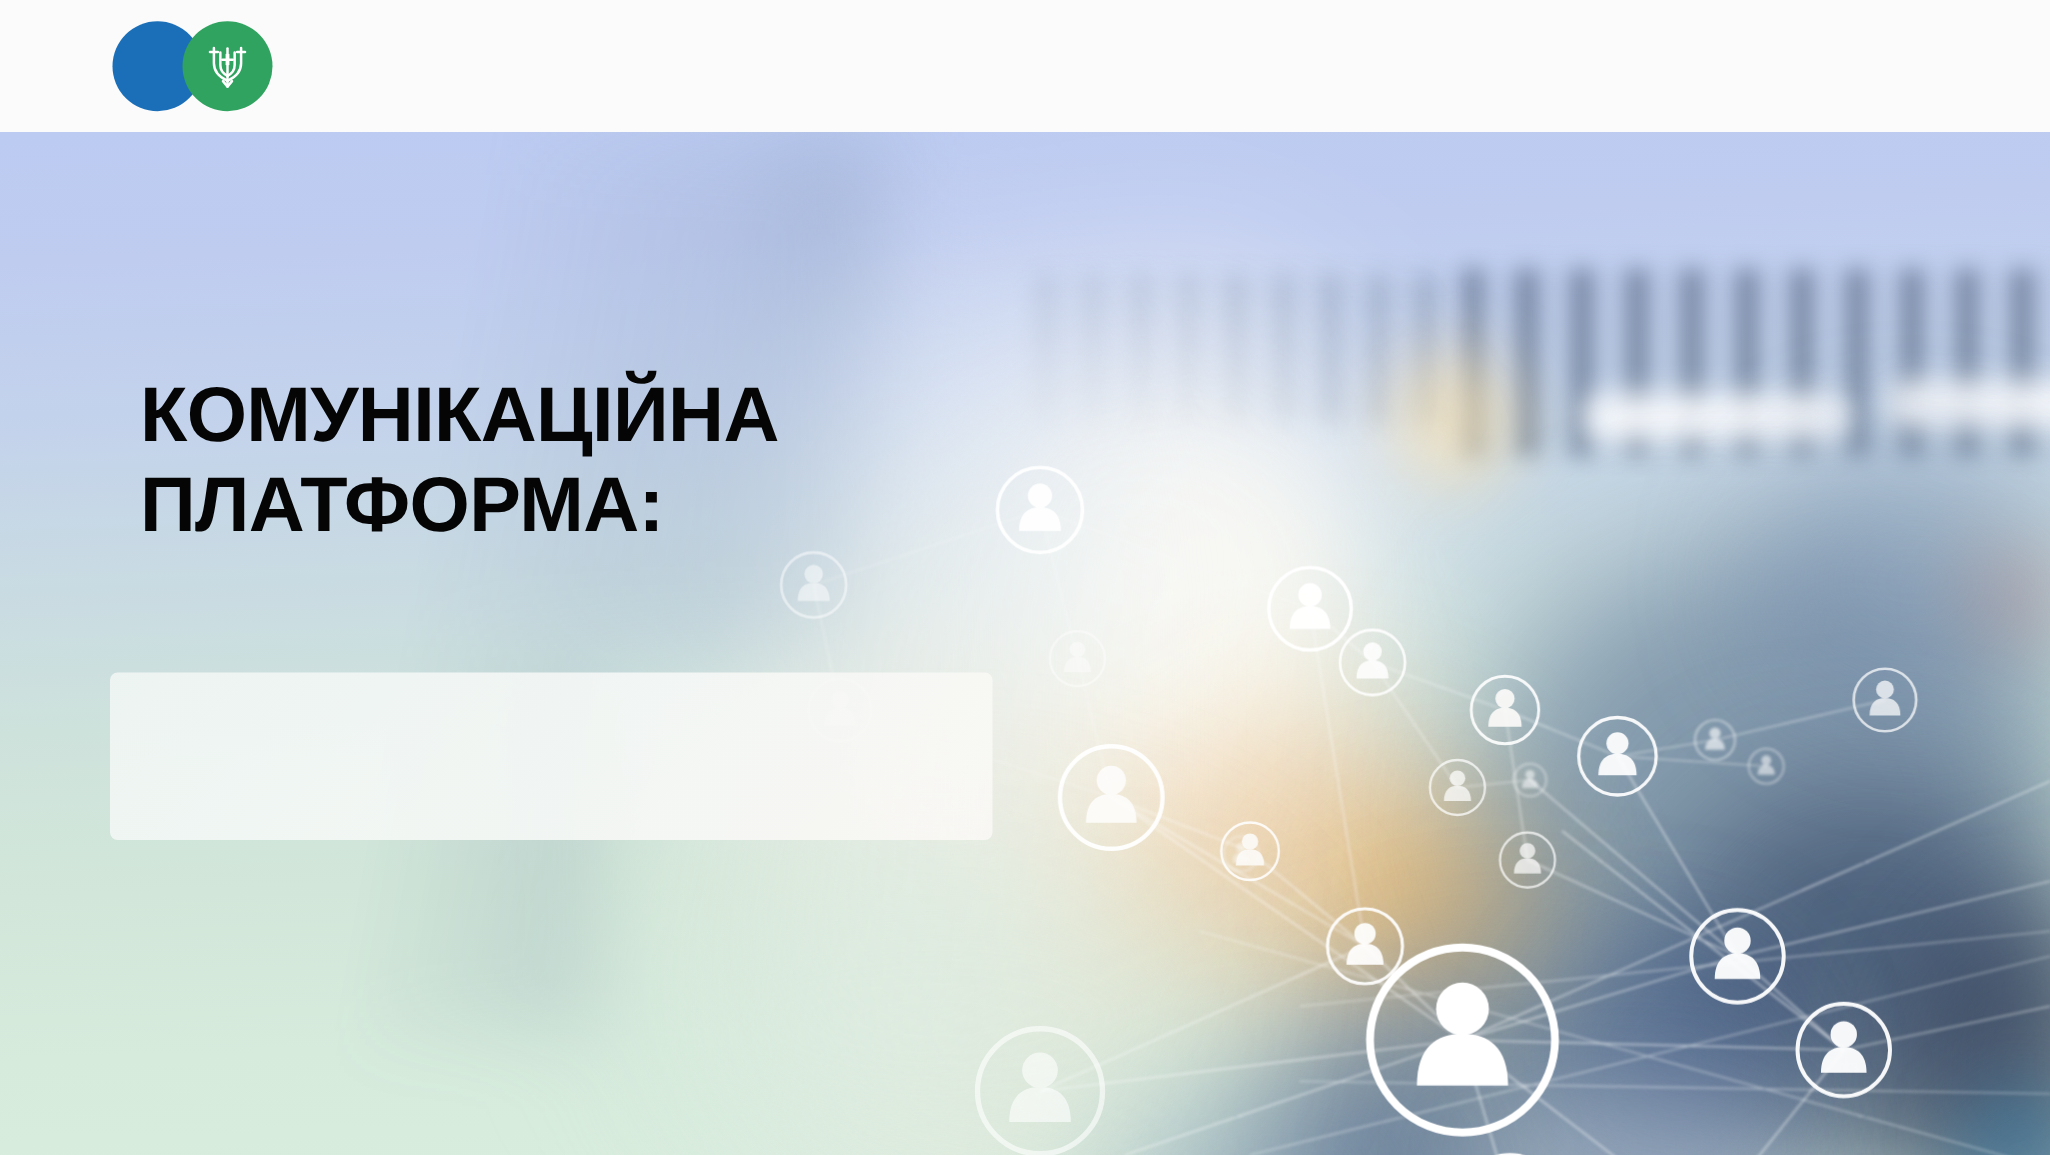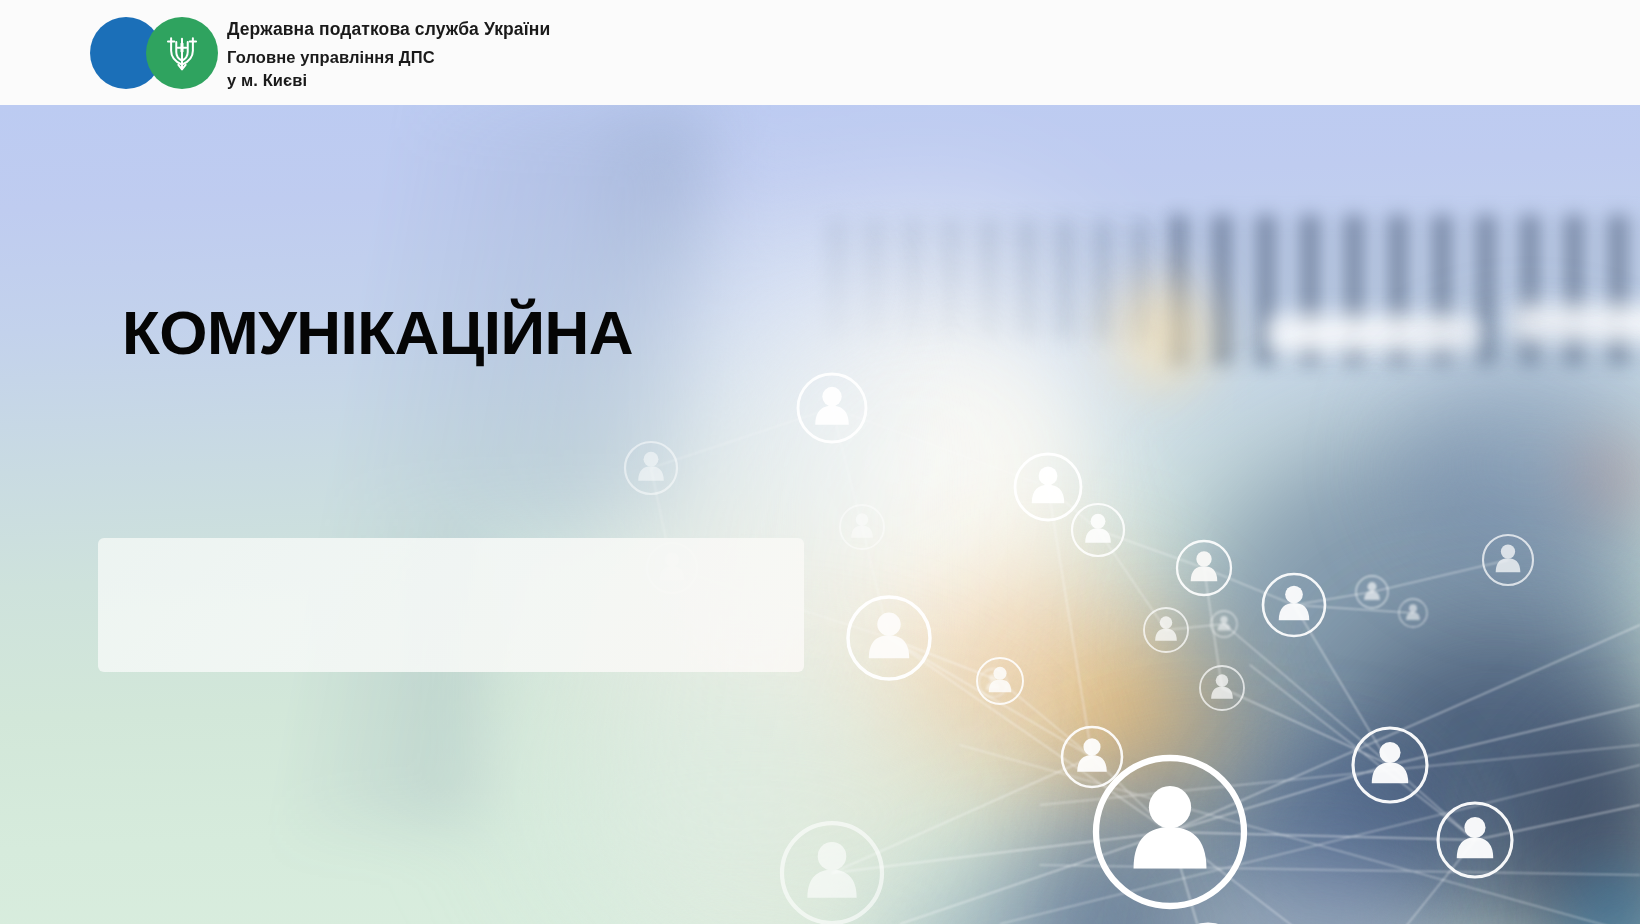--- a/index.html
+++ b/index.html
@@ -188,21 +188,21 @@
   .network {
     position:absolute;
     left:0; top:0;
     width:1640px; height:819px;
     overflow:visible;
   }
 
   
   .hero-copy {
     position:absolute;
-    left:10px; top:0;
+    left:0; top:0;
     width:1452px; height:819px;
     z-index:40;
   }
 
   .title-block {
     position:absolute;
     left:112px; top:192px;
     width:680px;
   }
   .title-line {
@@ -444,20 +444,21 @@
             <circle cx="993" cy="578" r="14" fill="none" stroke="#FFFFFF" stroke-width="1.3"></circle>
             <use href="#person-glyph" transform="translate(993,578) scale(15.680000000000001)" fill="#fdfcfa"></use>
           </g>
         </g>
     </svg>
 
     <div class="hero-copy">
 
       <div class="title-block">
         <div class="title-line">КОМУНІКАЦІЙНА</div>
+        <div class="title-line">ПЛАТФОРМА:</div>
       </div>
 
       <div class="subtitle-box">
       </div>
 
     </div>
   </div>
 
   <div class="header-band">
 
@@ -472,21 +473,16 @@
           <path d="M29.4 5.6 L29.4 18.5 C29.4 25.6 24.6 30.2 18 33.2"></path>
           <path d="M12 9.4 L12 20.0 C12 24.6 14.6 27.4 18 29.0"></path>
           <path d="M24 9.4 L24 20.0 C24 24.6 21.4 27.4 18 29.0"></path>
           <path d="M3.3 9.0 L9.9 9.0 M26.1 9.0 L32.7 9.0"></path>
           <path d="M13.6 15.5 L22.4 15.5"></path>
         </g>
         <rect x="16.4" y="10.6" width="3.2" height="9.4" fill="#ffffff"></rect>
       </svg>
     </div>
 
-    <div class="header-text">
-      <div class="hdr-line hdr-line-1">Державна податкова служба України</div>
-      <div class="hdr-line hdr-line-2">Головне управління ДПС</div>
-      <div class="hdr-line hdr-line-3">у м. Києві</div>
-    </div>
 
   </div>
 
 </div>
 
 </body></html>

